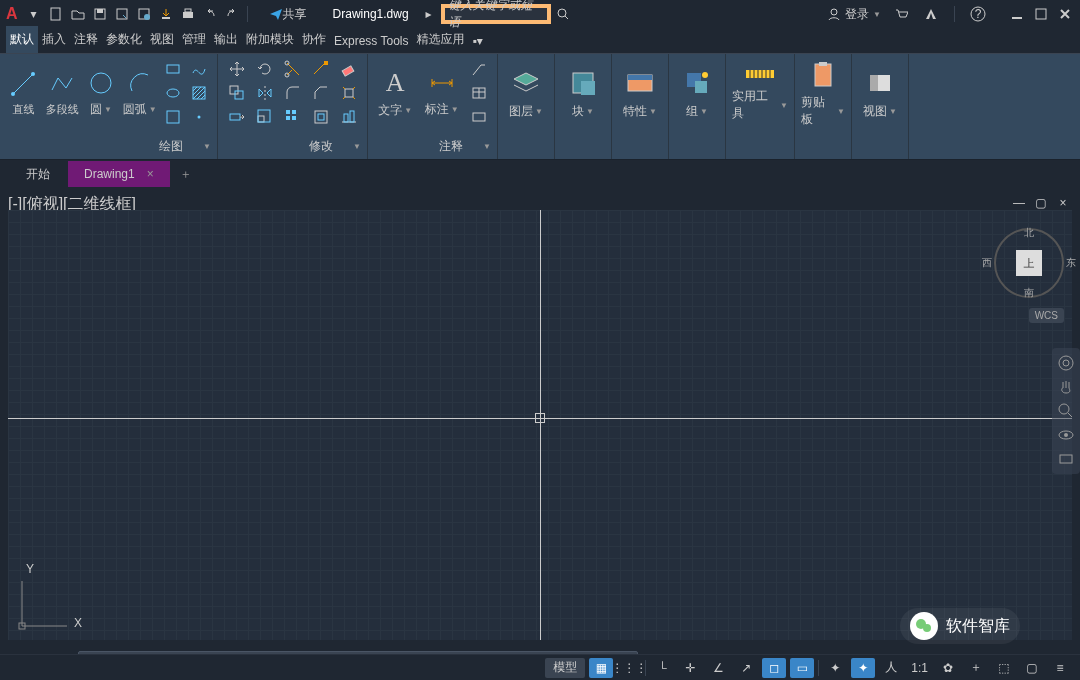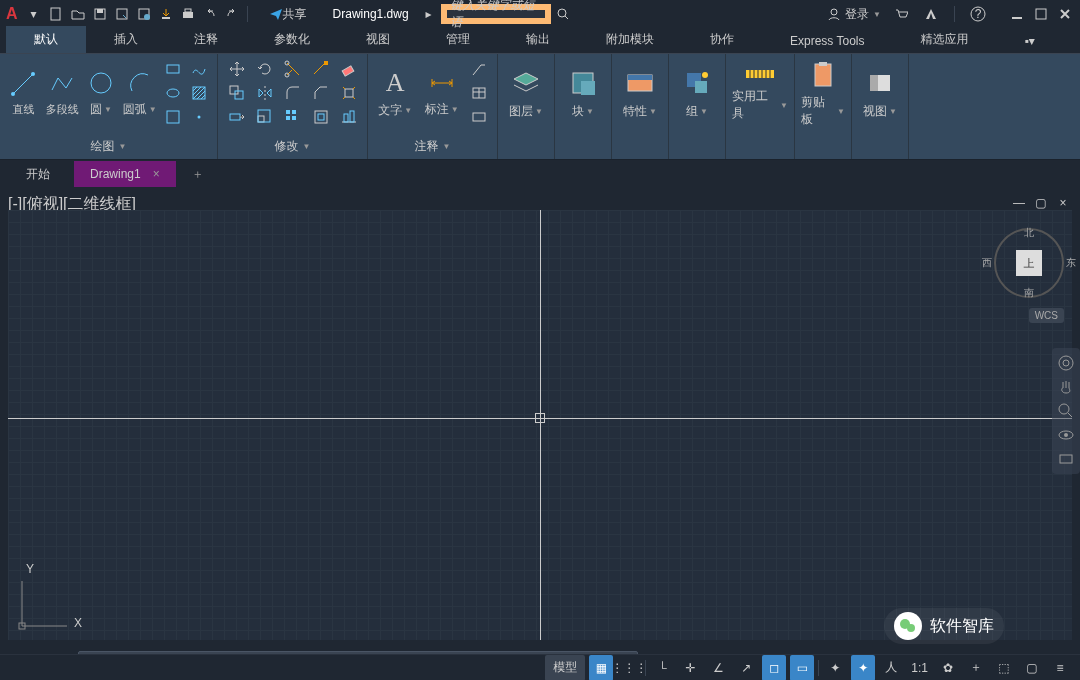--- a/index.html
+++ b/index.html
@@ -4,38 +4,38 @@
 <style>
 *{margin:0;padding:0;box-sizing:border-box;font-family:"Microsoft YaHei",sans-serif;font-size:12px;color:#ccc}
 body{background:#1f2732;width:1080px;height:680px;overflow:hidden;position:relative}
 .titlebar{height:28px;background:#1f2732;display:flex;align-items:center;padding:0 6px;gap:2px}
 .logo{color:#d9363e;font-weight:bold;font-size:16px;margin-right:4px}
 .qat-btn{width:20px;height:20px;display:flex;align-items:center;justify-content:center;color:#ccc}
 .qat-sep{width:1px;height:16px;background:#3a4452;margin:0 3px}
 .share{display:flex;align-items:center;margin:0 10px;padding:2px 6px}
 .share svg{fill:#3aa4e6}
 .doc-title{color:#fff;margin:0 8px}
-.search-box{background:#2a323e;border:6px solid #fdba74;width:110px;height:20px;padding:0 4px;color:#888;font-style:italic;display:flex;align-items:center}
+.search-box{background:#2a323e;border:4px solid #fdba74;width:110px;height:20px;padding:0 4px;color:#888;font-style:italic;display:flex;align-items:center}
 .title-right{margin-left:auto;display:flex;align-items:center;gap:10px}
 .login{display:flex;align-items:center;gap:4px}
 .win-btns{display:flex;gap:6px;margin-left:10px}
 .win-btn{width:18px;height:18px;display:flex;align-items:center;justify-content:center}
 .tabs{height:26px;background:#1f2732;display:flex;align-items:flex-end;padding-left:6px;border-bottom:1px solid #3a4452}
-.tab{padding:5px 28px;color:#ccc;cursor:pointer}
+.tab{padding:5px 4px;color:#ccc;cursor:pointer}
 .tab.active{background:#34495e;color:#fff}
 .ribbon{height:106px;background:#34495e;display:flex;border-bottom:1px solid #1a222c}
 .panel{border-right:1px solid #2a3642;display:flex;flex-direction:column;padding:4px 6px 2px}
 .panel-body{flex:1;display:flex;gap:4px;align-items:flex-start}
-.panel-title{text-align:center;color:#ccc;font-size:11px;padding:2px 0;display:flex;align-items:center;justify-content:center;gap:4px}
+.panel-title{text-align:center;color:#ccc;font-size:11px;padding:2px 0;display:flex;align-items:center;justify-content:flex-end;gap:20px}
 .big-btn{display:flex;flex-direction:column;align-items:center;justify-content:center;gap:4px;width:44px;height:70px}
 .big-btn .lbl{font-size:11px;color:#ccc;display:flex;align-items:center;gap:2px}
 .icon-grid{display:grid;grid-template-columns:repeat(3,24px);grid-auto-rows:22px;gap:2px}
 .icon-cell{display:flex;align-items:center;justify-content:center}
 .drop-arrow{font-size:8px;color:#999}
-.file-tabs{height:28px;background:#1f2732;display:flex;align-items:center;padding:0 10px;gap:8px}
+.file-tabs{height:28px;background:#1f2732;display:flex;align-items:center;padding:0 10px;gap:2px}
 .ftab{padding:6px 16px;color:#ccc;position:relative}
 .ftab.active{background:#701a75;color:#fff}
 .ftab .close{margin-left:12px;color:#999}
 .ftab-plus{padding:4px 8px;color:#999}
 .canvas-area{position:relative;height:460px;background:#1f2732}
 .viewport-label{position:absolute;top:6px;left:8px;color:#ccc;font-size:16px}
 .vp-controls{position:absolute;top:6px;right:8px;display:flex;gap:4px}
 .grid-bg{position:absolute;inset:22px 8px 8px 8px;background:#242e3c;
 background-image:linear-gradient(#2a3542 1px,transparent 1px),linear-gradient(90deg,#2a3542 1px,transparent 1px),linear-gradient(#333f50 1px,transparent 1px),linear-gradient(90deg,#333f50 1px,transparent 1px);
 background-size:12px 12px,12px 12px,60px 60px,60px 60px}
@@ -54,24 +54,24 @@
 .ucs-icon{position:absolute;left:12px;bottom:12px;color:#888}
 .cmd-row{height:28px;background:#1f2732;display:flex;align-items:center;padding:0 8px;gap:6px}
 .cmd-handle{color:#666;letter-spacing:1px}
 .cmd-input{flex:0 0 560px;height:22px;background:#3a4452;border:1px solid #4a5565;border-radius:2px;display:flex;align-items:center;padding:0 6px;gap:6px}
 .cmd-input .prompt{color:#888;font-style:italic}
 .layout-tabs{height:24px;background:#1f2732;display:flex;align-items:center;padding:0 8px;border-top:1px solid #2a323e}
 .ltab{padding:3px 12px;color:#ccc;border-right:1px solid #2a323e}
 .ltab.active{background:#34495e;color:#fff}
 .statusbar{position:absolute;bottom:0;left:0;right:0;height:26px;background:#1f2732;display:flex;align-items:center;padding:0 8px;gap:4px;border-top:1px solid #2a323e}
 .statusbar .spacer{flex:1}
-.sbtn{width:24px;height:26px;display:flex;align-items:center;justify-content:center;color:#ccc}
+.sbtn{width:24px;height:20px;display:flex;align-items:center;justify-content:center;color:#ccc}
 .sbtn.on{background:#3a86c8;border-radius:2px;color:#fff}
 .sbtn.model{background:#3a4452;padding:0 8px;width:auto;border-radius:2px}
-.wechat{position:absolute;right:76px;bottom:36px;display:flex;align-items:center;gap:8px;background:rgba(255,255,255,.06);padding:4px 10px;border-radius:20px}
+.wechat{position:absolute;right:60px;bottom:36px;display:flex;align-items:center;gap:8px;background:rgba(255,255,255,.06);padding:4px 10px;border-radius:20px}
 .wechat .wxicon{width:28px;height:28px;background:#fff;border-radius:50%;display:flex;align-items:center;justify-content:center}
 .wechat .wxtxt{color:#fff;font-size:16px}
 svg{display:block}
 </style>
 </head>
 <body>
 
 <div class="titlebar">
   <span class="logo">A</span>
   <span class="qat-btn">▾</span>

